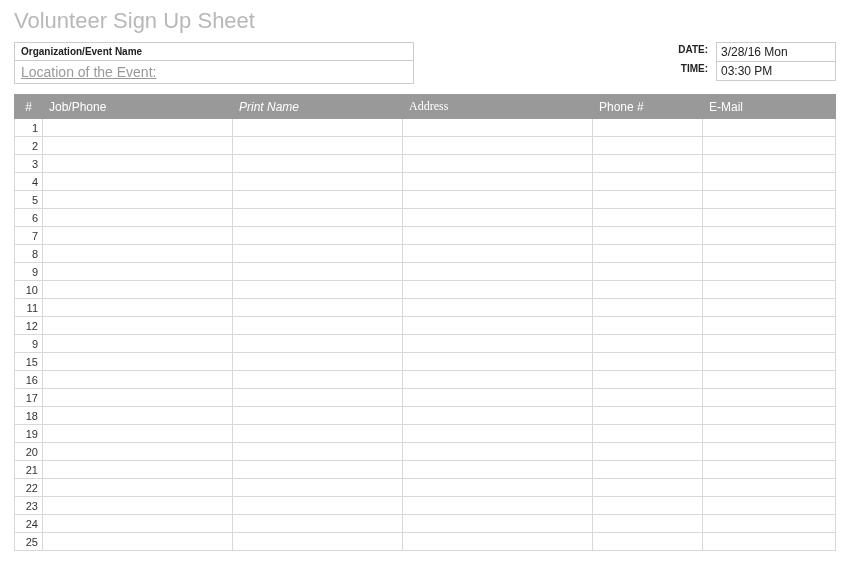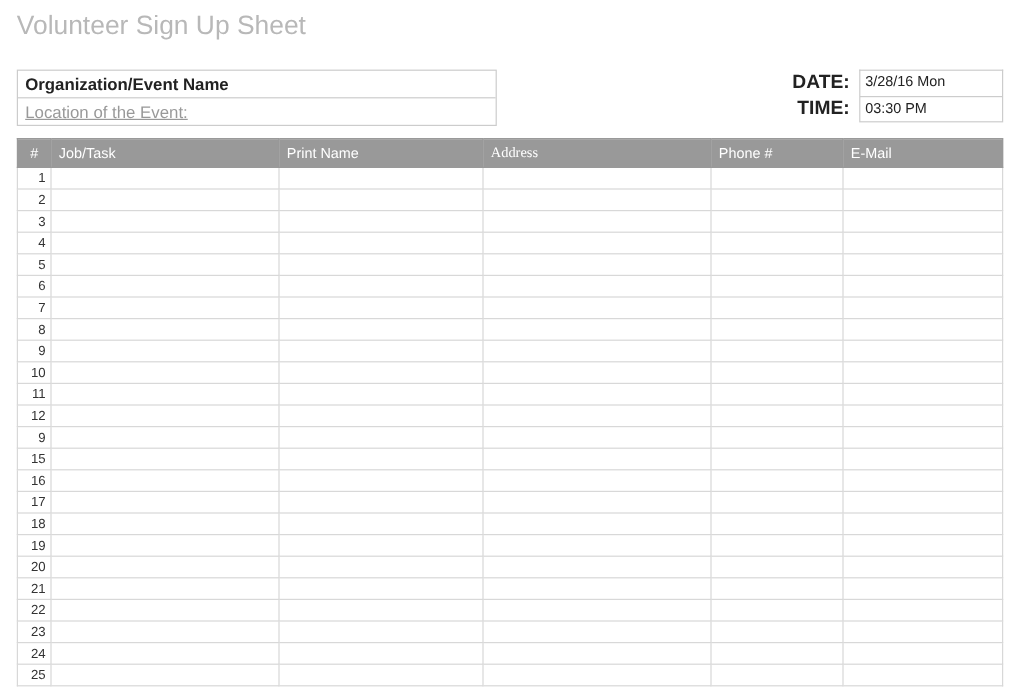--- a/index.html
+++ b/index.html
@@ -9,54 +9,54 @@
   width: 850px;
   height: 580px;
   padding: 8px 14px;
   font-size: 12px;
   color: #333;
 }
 .title {
   font-size: 22px;
   color: #b8b8b8;
   font-weight: 400;
-  margin-bottom: 24px;
+  margin-bottom: 8px;
 }
 .header-row {
   display: flex;
   justify-content: space-between;
   align-items: flex-start;
   margin-bottom: 10px;
 }
 .left-box {
   border: 1px solid #ccc;
   width: 400px;
 }
 .org-line {
   border-bottom: 1px solid #ccc;
   padding: 3px 6px;
   font-weight: bold;
-  font-size: 14px;
+  font-size: 10px;
   color: #222;
 }
 .loc-line {
   padding: 3px 6px;
   font-size: 14px;
   color: #999;
   text-decoration: underline;
 }
 .right-box {
   display: grid;
   grid-template-columns: auto auto;
   gap: 0;
 }
 .rb-label {
   text-align: right;
   font-weight: bold;
-  font-size: 16px;
+  font-size: 10px;
   padding: 2px 8px 2px 0;
   color: #222;
   margin-left: 11px;
 }
 .rb-value {
   border: 1px solid #ccc;
   width: 120px;
   font-size: 12px;
   padding: 2px 4px;
   color: #222;
@@ -85,21 +85,21 @@
   padding: 0 4px;
   height: 18px;
   font-size: 11px;
   color: #333;
 }
 table.signup td.num {
   text-align: right;
   width: 28px;
 }
 .col-job { width: 190px; }
-.col-name { width: 170px; }
+.col-name { width: 170px; font-style: italic; }
 .col-addr { width: 190px; font-family: Liberation Serif, serif; }
 .col-phone { width: 110px; }
 .col-email { width: auto; }
 </style>
 </head>
 <body>
 
 <div class="title">Volunteer Sign Up Sheet</div>
 
 <div class="header-row">
@@ -112,21 +112,21 @@
     <div class="rb-value top">3/28/16 Mon</div>
     <div class="rb-label">TIME:</div>
     <div class="rb-value">03:30 PM</div>
   </div>
 </div>
 
 <table class="signup">
   <thead>
     <tr>
       <th class="numcol">#</th>
-      <th class="col-job">Job/Task</th>
+      <th class="col-job">Job/Phone</th>
       <th class="col-name">Print Name</th>
       <th class="col-addr">Address</th>
       <th class="col-phone">Phone #</th>
       <th class="col-email">E-Mail</th>
     </tr>
   </thead>
   <tbody id="signup-body">
       <tr>
         <td class="num">1</td>
         <td></td>

